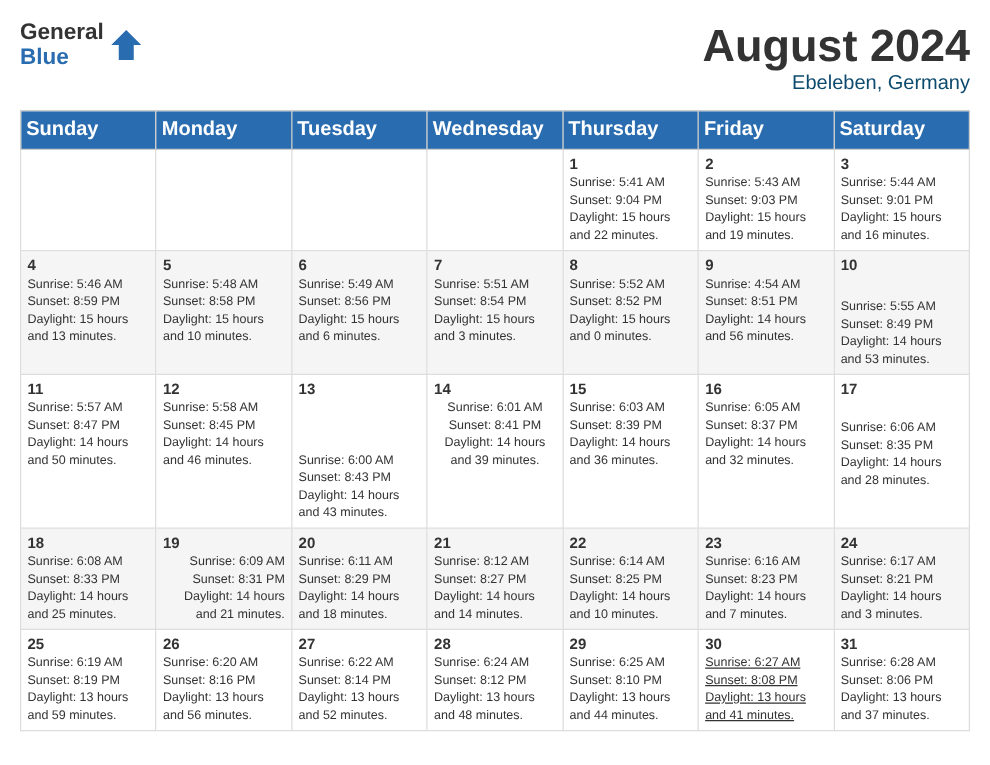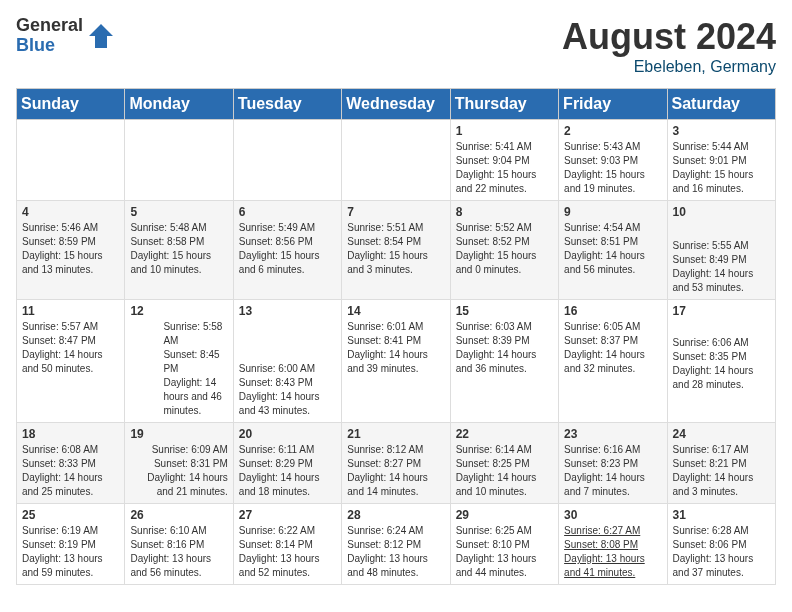--- a/index.html
+++ b/index.html
@@ -196,33 +196,33 @@
       </tr>
       <tr>
         <td>
           <span class="day-number">11</span>
           <div class="day-info" style="white-space: pre-line;">Sunrise: 5:57 AM
 Sunset: 8:47 PM
 Daylight: 14 hours and 50 minutes.</div>
         </td>
         <td>
           <span class="day-number">12</span>
-          <div class="day-info" style="white-space: pre-line; margin-left: 33px;">Sunrise: 5:58 AM
+          <div class="day-info" style="white-space: pre-line;">Sunrise: 5:58 AM
 Sunset: 8:45 PM
 Daylight: 14 hours and 46 minutes.</div>
         </td>
         <td>
           <span class="day-number">13</span>
           <div class="day-info" style="white-space: pre-line; margin-top: 44px;">Sunrise: 6:00 AM
 Sunset: 8:43 PM
 Daylight: 14 hours and 43 minutes.</div>
         </td>
         <td>
           <span class="day-number">14</span>
-          <div class="day-info" style="white-space: pre-line;">Sunrise: 6:01 AM
+          <div class="day-info" style="white-space: pre-line; text-align: center;">Sunrise: 6:01 AM
 Sunset: 8:41 PM
 Daylight: 14 hours and 39 minutes.</div>
         </td>
         <td>
           <span class="day-number">15</span>
           <div class="day-info" style="white-space: pre-line;">Sunrise: 6:03 AM
 Sunset: 8:39 PM
 Daylight: 14 hours and 36 minutes.</div>
         </td>
         <td>
@@ -284,21 +284,21 @@
       </tr>
       <tr>
         <td>
           <span class="day-number">25</span>
           <div class="day-info" style="white-space: pre-line;">Sunrise: 6:19 AM
 Sunset: 8:19 PM
 Daylight: 13 hours and 59 minutes.</div>
         </td>
         <td>
           <span class="day-number">26</span>
-          <div class="day-info" style="white-space: pre-line;">Sunrise: 6:10 AM
+          <div class="day-info" style="white-space: pre-line;">Sunrise: 6:20 AM
 Sunset: 8:16 PM
 Daylight: 13 hours and 56 minutes.</div>
         </td>
         <td>
           <span class="day-number">27</span>
           <div class="day-info" style="white-space: pre-line;">Sunrise: 6:22 AM
 Sunset: 8:14 PM
 Daylight: 13 hours and 52 minutes.</div>
         </td>
         <td>

